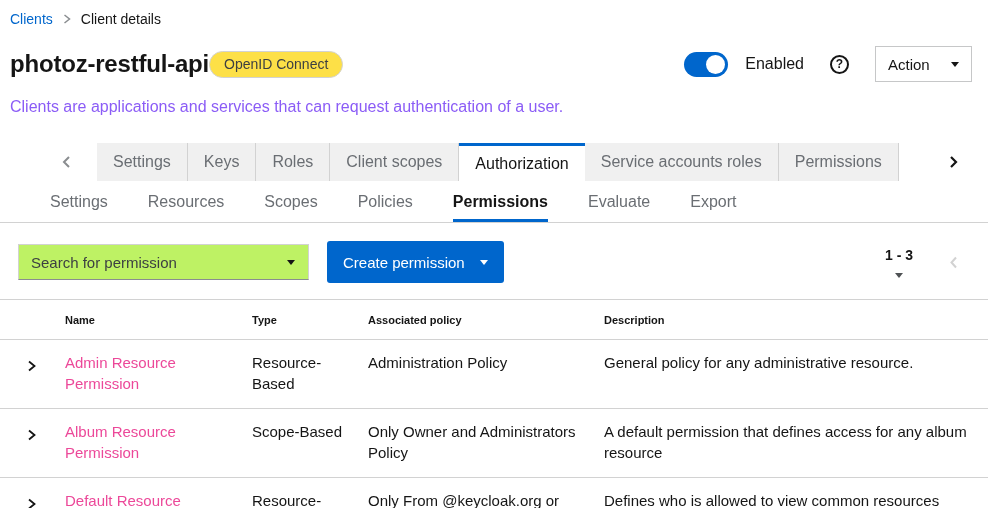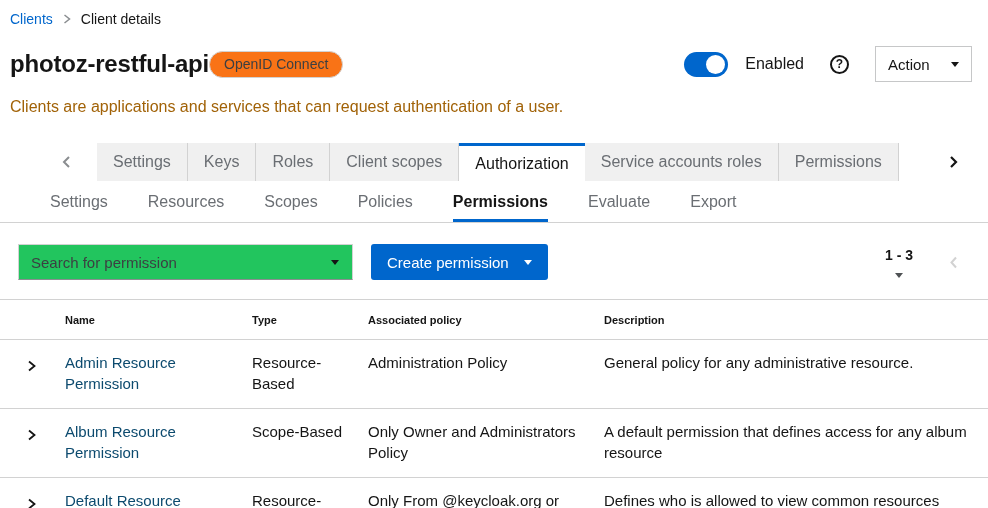--- a/index.html
+++ b/index.html
@@ -11,31 +11,31 @@
   .breadcrumb { display:flex; align-items:center; gap:10px; padding:11px 16px 0 10px; font-size:14px; }
   .breadcrumb a { color:#0066cc; text-decoration:none; cursor:pointer; }
   .crumb-current { color:#151515; }
 
   
   .header { padding:0 16px 0 10px; }
   .title-row { display:flex; align-items:center; justify-content:space-between; margin-top:19px; }
   .title-left { display:flex; align-items:center; gap:0; }
   h1.title { font-size:24px; font-weight:600; letter-spacing:-0.2px; }
   .badge { display:inline-flex; align-items:center; height:27px; padding:0 14px; border:1px solid #d2d2d2;
-           background:#f97316; border-radius:14px; font-size:14px; color:#3c3f42; }
+           background:#fde047; border-radius:14px; font-size:14px; color:#3c3f42; }
   .title-right { display:flex; align-items:center; }
   .switch { position:relative; width:44px; height:25px; background:#0066cc; border-radius:13px; cursor:pointer; }
   .switch .knob { position:absolute; top:3px; right:3px; width:19px; height:19px; background:#fff; border-radius:50%; }
   .enabled-label { font-size:16px; margin-left:17px; color:#151515; }
   .help { width:19px; height:19px; border:2px solid #151515; border-radius:50%; margin-left:26px;
           display:flex; align-items:center; justify-content:center; cursor:pointer; }
   .help::after { content:"?"; font-size:12px; font-weight:bold; color:#151515; }
   .action-dd { display:flex; align-items:center; justify-content:space-between; width:97px; height:36px;
                border:1px solid #c6c7c8; background:#fff; margin-left:26px; padding:0 12px; font-size:15px; cursor:pointer; }
-  .subtitle { margin-top:16px; font-size:16px; color:#a16207; }
+  .subtitle { margin-top:16px; font-size:16px; color:#8b5cf6; }
 
   
   .caret { display:inline-block; width:0; height:0; border-left:4.5px solid transparent;
            border-right:4.5px solid transparent; border-top:5.5px solid currentColor; }
   svg.chev { display:block; }
 
   
   .tabbar { display:flex; margin-top:27px; height:38px; }
   .tab-scroll-btn { display:flex; align-items:center; background:#fff; cursor:pointer; }
   .tab-scroll-left { width:97px; justify-content:flex-end; padding-right:26px; color:#8a8d90; }
@@ -46,26 +46,26 @@
   .tab.active { background:#fff; color:#151515; border-top:3px solid #0066cc; border-right:none; border-left:none; }
 
   
   .subtabs { display:flex; align-items:stretch; height:42px; padding-left:50px; border-bottom:1px solid #d2d2d2; }
   .subtab { display:flex; align-items:center; margin-right:40px; font-size:16px; color:#6a6e73;
             border-bottom:3px solid transparent; padding-top:3px; cursor:pointer; }
   .subtab.active { color:#151515; font-weight:600; border-bottom-color:#0066cc; }
 
   
   .toolbar { display:flex; align-items:center; padding:21px 0 0 18px; height:57px; }
-  .search-select { position:relative; width:335px; height:36px; border:1px solid #d2d2d2; border-bottom-color:#8a8d90; background:#22c55e; }
+  .search-select { position:relative; width:291px; height:36px; border:1px solid #d2d2d2; border-bottom-color:#8a8d90; background:#bef264; }
   .search-select input { width:100%; height:100%; border:none; outline:none; padding:0 34px 0 12px;
                          font-size:15px; font-family:inherit; color:#151515; background:transparent; }
   .search-select input::placeholder { color:#3c3f42; opacity:1; }
   .search-caret { position:absolute; right:13px; top:15px; color:#151515; cursor:pointer; }
-  .btn-create { display:flex; align-items:center; gap:15px; height:36px; margin-left:18px; padding:0 16px;
+  .btn-create { display:flex; align-items:center; gap:15px; height:42px; margin-left:18px; padding:0 16px;
                 background:#0066cc; color:#fff; border:none; border-radius:3px; font-size:15px;
                 font-family:inherit; cursor:pointer; }
   .pagination { display:flex; align-items:center; margin-left:auto; margin-right:30px; }
   .page-range { font-size:14px; font-weight:600; color:#151515; }
   .page-menu-toggle { display:flex; align-items:center; gap:10px; cursor:pointer;flex-direction:column; }
   .page-menu-toggle .caret { color:#4f5255; }
   .page-prev { margin-left:36px; color:#d2d2d2; cursor:default; }
 
   
   table.data-table { width:988px; margin-top:19px; border-collapse:collapse; table-layout:fixed;
@@ -75,21 +75,21 @@
   .data-table col.c-type { width:116px; }
   .data-table col.c-policy { width:236px; }
   .data-table th { text-align:left; font-weight:700; font-size:11px; color:#151515;
                    padding:14px 16px 13px 0; border-bottom:1px solid #d2d2d2; }
   .data-table td { vertical-align:top; padding:12px 16px 14px 0; border-bottom:1px solid #d2d2d2;
                    color:#151515; line-height:21px; }
   .data-table td.expand-cell { padding-left:26px; padding-top:16px; }
   .data-table td.name-cell { padding-right:48px; }
   .data-table td.policy-cell { padding-right:12px; }
   .expander { background:none; border:none; cursor:pointer; padding:0; }
-  a.row-link { color:#0c4a6e; text-decoration:none; cursor:pointer;text-align:center; }
+  a.row-link { color:#ec4899; text-decoration:none; cursor:pointer;text-align:center; }
 </style>
 </head>
 <body>
 
 <div class="page">
 
   <nav class="breadcrumb">
     <a>Clients</a>
     <svg class="chev" width="8" height="10" viewBox="0 0 8 10">
         <polyline points="1.5,1 6.5,5 1.5,9" fill="none" stroke="#8a8d90" stroke-width="1.5"></polyline>

